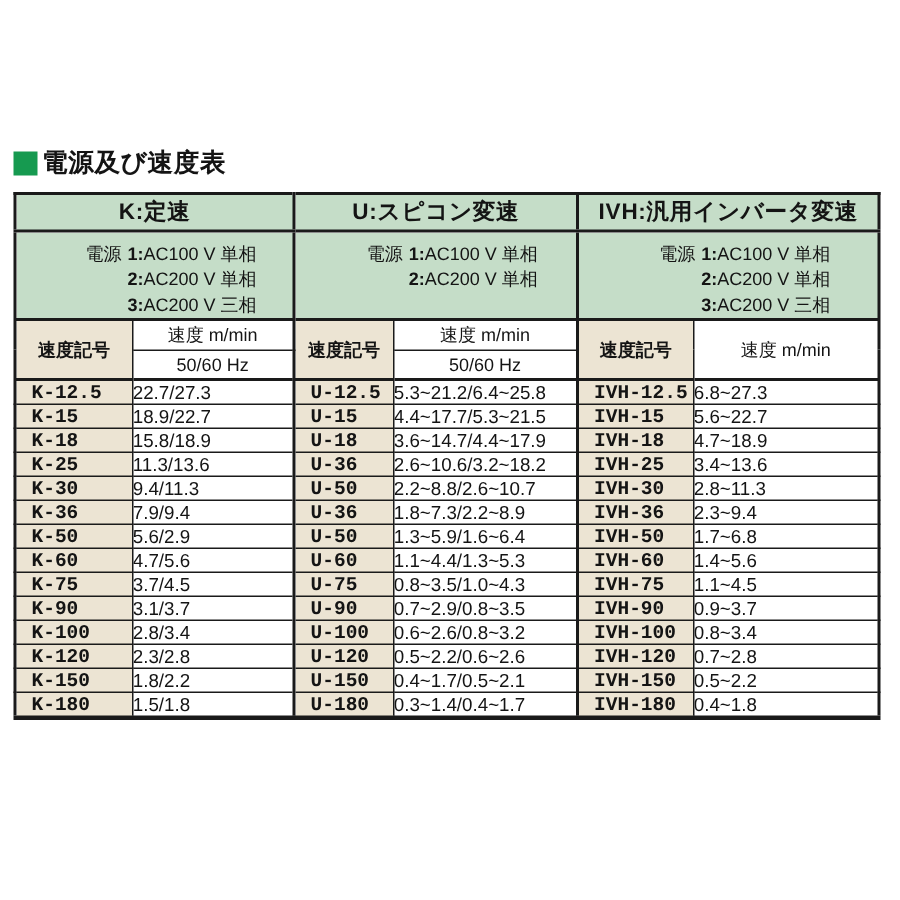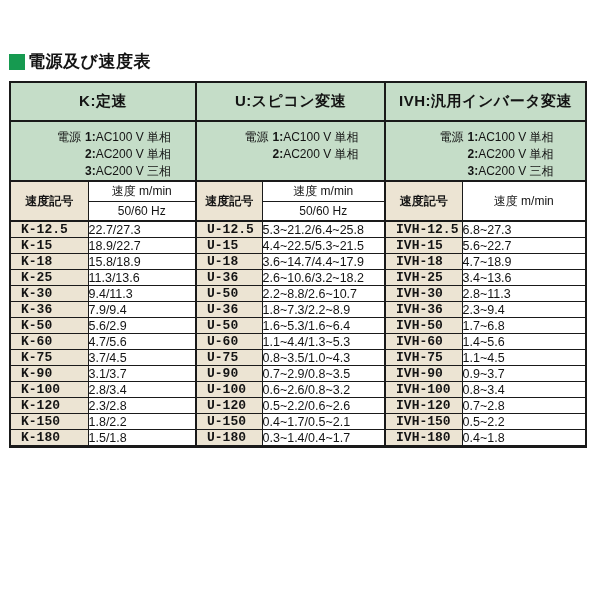--- a/index.html
+++ b/index.html
@@ -5,29 +5,29 @@
   :root{
     --green:#c5ddc8;
     --beige:#ece4d3;
     --border:#1a1a1a;
     --marker:#169a50;
     --ink:#141414;
   }
   *{box-sizing:border-box;margin:0;padding:0;}
   html,body{width:600px;height:600px;background:#ffffff;overflow:hidden;}
   body{font-family:"Liberation Sans",sans-serif;color:var(--ink);}
-  .page{padding:50px 0 0 9px;}
+  .page{padding:97px 0 0 9px;}
   .page-title{display:flex;align-items:center;gap:3px;font-size:17px;font-weight:bold;letter-spacing:.5px;}
   .marker{width:16px;height:16px;background:var(--marker);display:inline-block;flex:0 0 auto;}
   table{border-collapse:collapse;table-layout:fixed;width:576px;margin-top:8px;
         border:2px solid var(--border);border-bottom-width:3px;}
   th,td{border:1px solid var(--border);overflow:hidden;white-space:nowrap;}
   .gstart{border-left-width:2px;}
   
-  .row-title th{height:39px;background:var(--green);font-size:15px;font-weight:bold;
+  .row-title th{height:25px;background:var(--green);font-size:15px;font-weight:bold;
                 text-align:center;border-bottom-width:2px;letter-spacing:.5px;}
   
   .row-power td{height:57px;background:var(--green);vertical-align:top;padding-top:5px;
                 border-bottom-width:2px;text-align:center;}
   .power-flex{display:inline-flex;align-items:flex-start;gap:4px;font-size:12px;}
   .power-label{line-height:17px;margin-left:22px;}
   .power-lines{text-align:left;}
   .power-line{line-height:17px;}
   .power-line::first-letter{font-weight:bold;}
   
@@ -116,21 +116,21 @@
           <td class="val">22.7/27.3</td>
           <td class="code gstart">U-12.5</td>
           <td class="val">5.3~21.2/6.4~25.8</td>
           <td class="code gstart">IVH-12.5</td>
           <td class="val">6.8~27.3</td>
         </tr>
         <tr>
           <td class="code">K-15</td>
           <td class="val">18.9/22.7</td>
           <td class="code gstart">U-15</td>
-          <td class="val">4.4~22.5/5.3~21.5</td>
+          <td class="val">4.4~17.7/5.3~21.5</td>
           <td class="code gstart">IVH-15</td>
           <td class="val">5.6~22.7</td>
         </tr>
         <tr>
           <td class="code">K-18</td>
           <td class="val">15.8/18.9</td>
           <td class="code gstart">U-18</td>
           <td class="val">3.6~14.7/4.4~17.9</td>
           <td class="code gstart">IVH-18</td>
           <td class="val">4.7~18.9</td>
@@ -156,21 +156,21 @@
           <td class="val">7.9/9.4</td>
           <td class="code gstart">U-36</td>
           <td class="val">1.8~7.3/2.2~8.9</td>
           <td class="code gstart">IVH-36</td>
           <td class="val">2.3~9.4</td>
         </tr>
         <tr>
           <td class="code">K-50</td>
           <td class="val">5.6/2.9</td>
           <td class="code gstart">U-50</td>
-          <td class="val">1.6~5.3/1.6~6.4</td>
+          <td class="val">1.3~5.9/1.6~6.4</td>
           <td class="code gstart">IVH-50</td>
           <td class="val">1.7~6.8</td>
         </tr>
         <tr>
           <td class="code">K-60</td>
           <td class="val">4.7/5.6</td>
           <td class="code gstart">U-60</td>
           <td class="val">1.1~4.4/1.3~5.3</td>
           <td class="code gstart">IVH-60</td>
           <td class="val">1.4~5.6</td>

